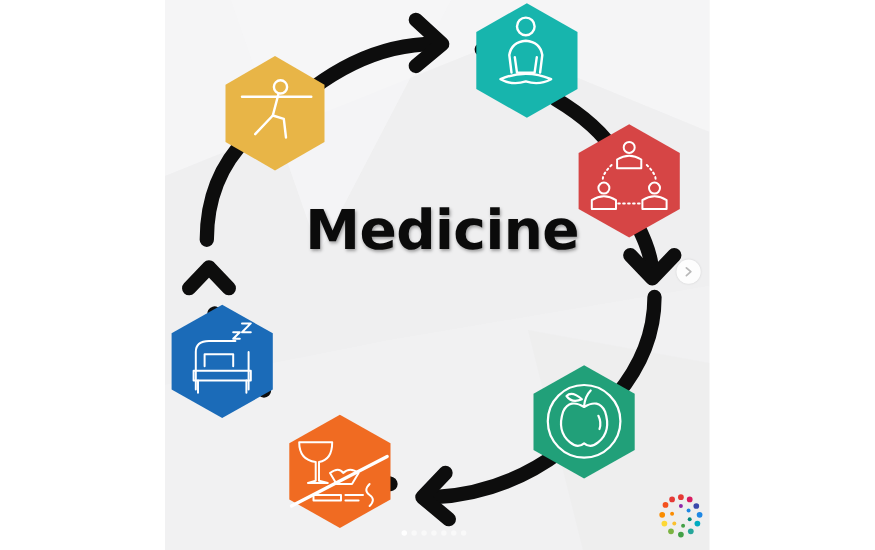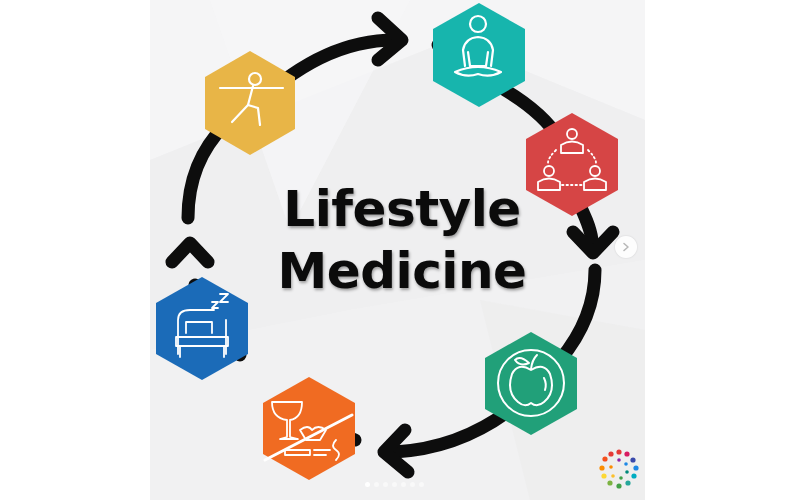--- a/index.html
+++ b/index.html
@@ -130,21 +130,20 @@
     <circle cx="619" cy="460" r="1.8" fill="#8e24aa"></circle>
     <circle cx="626" cy="464" r="1.8" fill="#1e88e5"></circle>
     <circle cx="627" cy="472" r="1.8" fill="#00897b"></circle>
     <circle cx="621" cy="478" r="1.8" fill="#43a047"></circle>
     <circle cx="613" cy="476" r="1.8" fill="#fbc02d"></circle>
     <circle cx="611" cy="467" r="1.8" fill="#fb8c00"></circle>
   </g>
 </svg>
 
 <div class="title">
-  <span>Lifestyle</span>
   <span>Medicine</span>
 </div>
 
 <div class="next-btn">
   <svg width="10" height="10" viewBox="0 0 10 10">
     <polyline points="3,1.5 7,5 3,8.5" fill="none" stroke="#b8b8b8" stroke-width="1.6" stroke-linecap="round" stroke-linejoin="round"></polyline>
   </svg>
 </div>
 
 <div class="dots">

